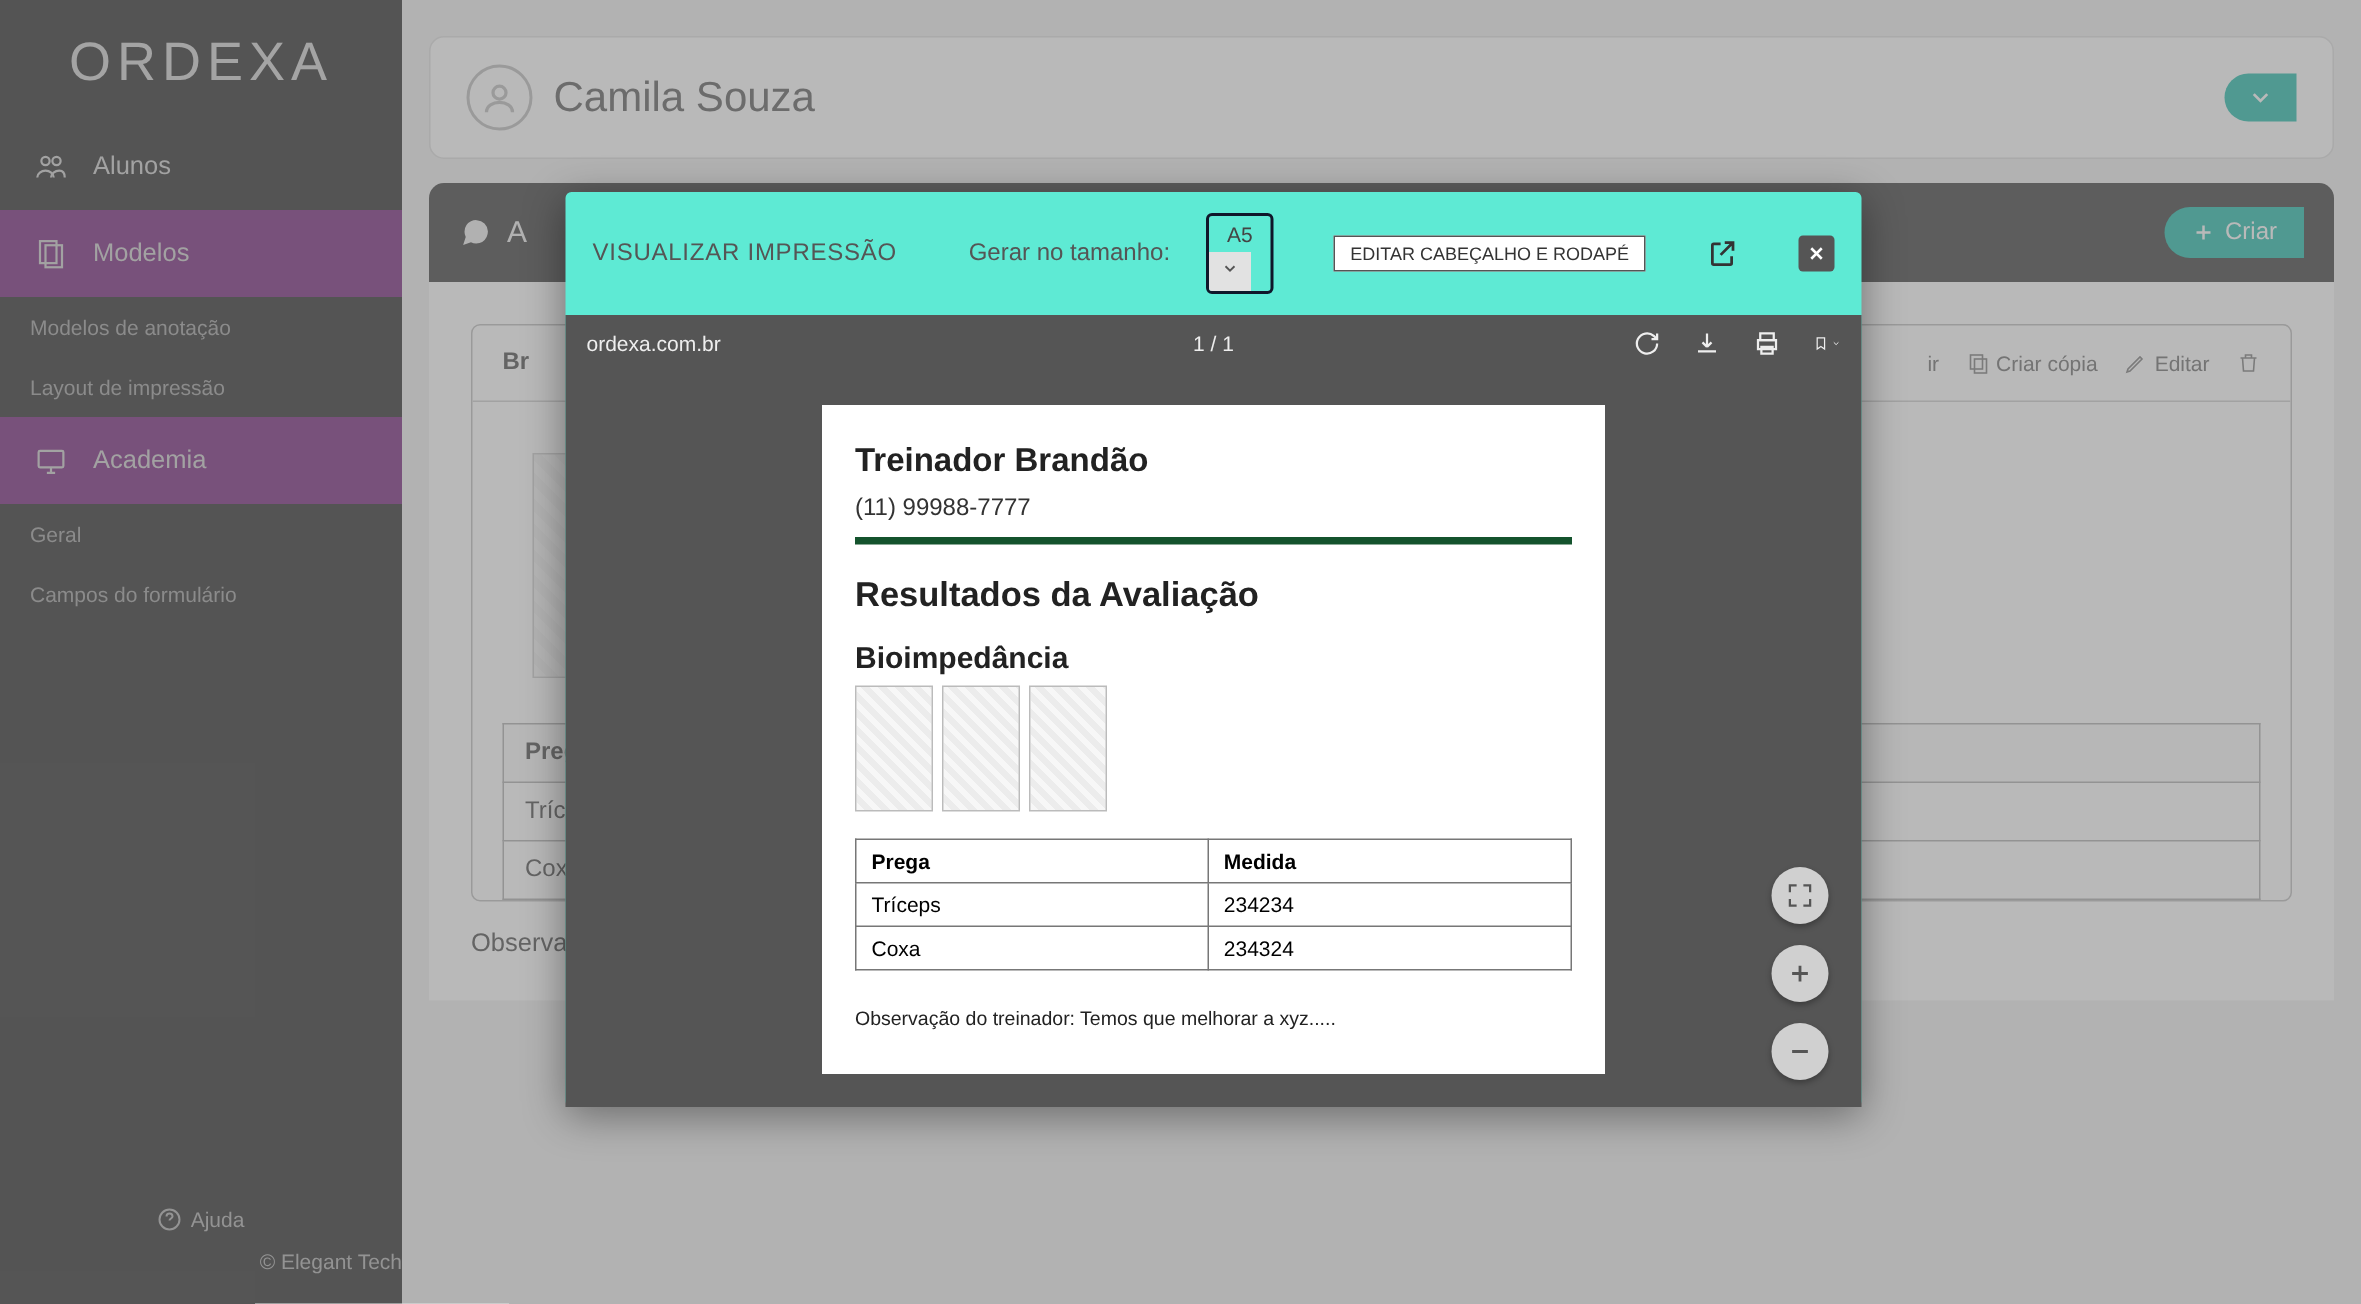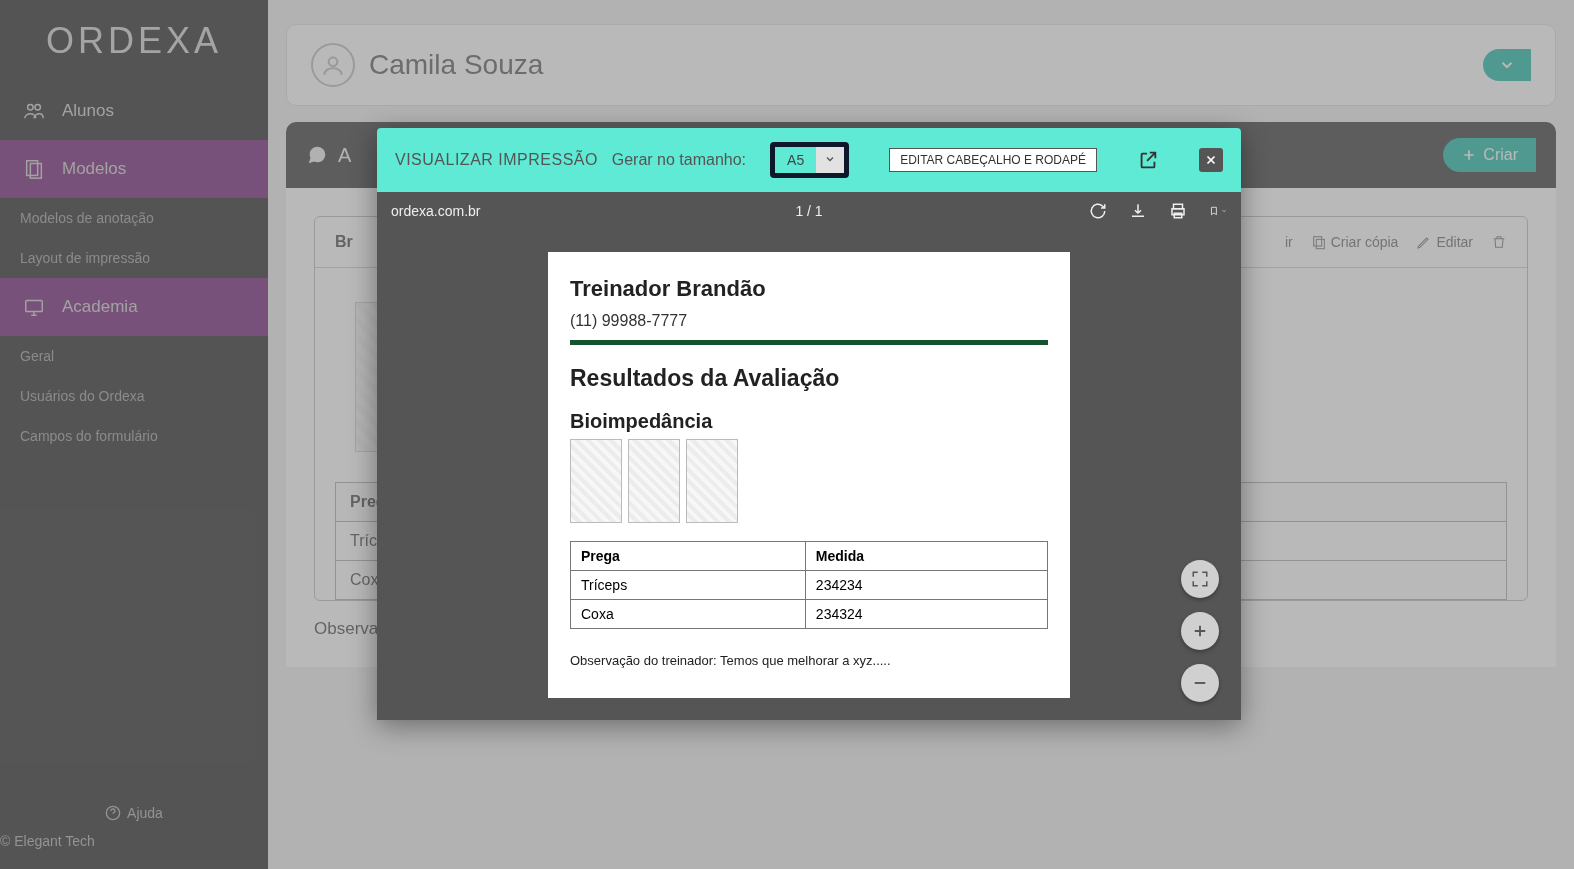--- a/index.html
+++ b/index.html
@@ -3,21 +3,21 @@
 <meta charset="utf-8">
 <style>
 * { box-sizing: border-box; margin: 0; padding: 0; }
 body { font-family: -apple-system, BlinkMacSystemFont, 'Segoe UI', sans-serif; background: #f0f0f0; width: 1574px; height: 869px; overflow: hidden; position: relative; }
 .sidebar { position: absolute; left: 0; top: 0; width: 268px; height: 100%; background: #202020; color: #aaa; display: flex; flex-direction: column; }
 .logo { font-size: 36px; font-weight: 300; letter-spacing: 4px; color: #d0d0d0; padding: 20px 0; text-align: center; }
 .nav-item { display: flex; align-items: center; padding: 18px 20px; color: #ccc; font-size: 17px; cursor: pointer; }
 .nav-item.active { background: #701a75; }
 .nav-item .icon { width: 28px; height: 22px; margin-right: 14px; display: inline-flex; align-items: center; justify-content: center; }
 .nav-sub { padding: 12px 20px; font-size: 14px; color: #999; cursor: pointer; }
-.sidebar-footer { margin-top: auto; padding: 14px 0 20px 0; text-align: left; color: #aaa; font-size: 14px; }
+.sidebar-footer { margin-top: auto; padding: 14px 0 20px 0; text-align: right; color: #aaa; font-size: 14px; }
 .sidebar-footer .help { display: flex; align-items: center; justify-content: center; gap: 6px; margin-bottom: 12px; cursor: pointer; }
 .main { position: absolute; left: 268px; top: 0; right: 0; bottom: 0; background: #efefef; }
 .header-card { margin: 24px 18px 16px 18px; background: #fff; border: 1px solid #ddd; border-radius: 10px; padding: 18px 24px; display: flex; align-items: center; }
 .avatar-ph { width: 44px; height: 44px; border: 2px solid #bbb; border-radius: 50%; margin-right: 14px; display: flex; align-items: center; justify-content: center; }
 .avatar-ph svg { width: 26px; height: 26px; fill: #bbb; }
 .student-name { font-size: 28px; color: #555; }
 .chevbtn { margin-left: auto; background: #17b8a6; color: #fff; width: 48px; height: 32px; border-radius: 20px 0 0 20px; display: flex; align-items: center; justify-content: center; cursor: pointer; }
 .tabbar { margin: 0 18px; background: #333; color: #eee; border-radius: 10px 10px 0 0; padding: 16px 20px; display: flex; align-items: center; }
 .tabbar .speech { margin-right: 10px; width: 22px; height: 22px; }
 .tabbar .label { font-size: 20px; color: #eee; }
@@ -34,21 +34,21 @@
 .meas-table th, .meas-table td { border: 1px solid #aaa; padding: 10px 14px; text-align: left; font-size: 16px; color: #444; }
 .meas-table th { background: #fafafa; font-weight: 600; }
 .obs-line { padding: 18px 0 0 0; font-size: 17px; color: #444; }
 
 
 .overlay { position: absolute; inset: 0; background: rgba(128,128,128,0.55); display: flex; align-items: flex-start; justify-content: center; }
 .modal { margin-top: 128px; width: 864px; background: #5eead4; border-radius: 4px; box-shadow: 0 6px 28px rgba(0,0,0,.4); position: relative; margin-left: 44px; }
 .modal-head { display: flex; align-items: center; padding: 14px 18px; color: #555; }
 .modal-head .title { font-size: 16px; letter-spacing: .5px; color: #555; }
 .size-group { margin-left: auto; display: flex; align-items: center; gap: 24px; }
-.sizebox { display: flex; align-items: center; border: 5px solid #0f172a; border-radius: 4px; overflow: hidden; }
+.sizebox { display: flex; align-items: flex-start; border: 2px solid #0f172a; border-radius: 4px; overflow: hidden; flex-direction: column; }
 .sizebox .val { padding: 4px 12px; font-size: 14px; color: #444; }
 .sizebox .dd { background: #e2e2e2; padding: 4px 8px; cursor: pointer; color: #555; }
 .edit-hr { border: 1px solid #555; color: #333; background: #fff; padding: 4px 10px; font-size: 12px; cursor: pointer; margin-left: 16px; }
 .popout { margin-left: 16px; width: 22px; height: 22px; cursor: pointer; color: #333; }
 .closebtn { margin-left: 16px; width: 24px; height: 24px; background: #555; color: #fff; display: flex; align-items: center; justify-content: center; border-radius: 3px; cursor: pointer; font-size: 15px; }
 .pdfwrap { background: #555; padding: 0; position: relative; }
 .pdfbar { display: flex; align-items: center; color: #eee; font-size: 14px; padding: 10px 14px; }
 .pdfbar .url { }
 .pdfbar .pages { position: absolute; left: 50%; transform: translateX(-50%); }
 .pdfbar .tools { margin-left: auto; display: flex; gap: 22px; align-items: center; }
@@ -101,21 +101,20 @@
   <div class="nav-item active">
     <span class="icon">
       <svg viewBox="0 0 24 24" width="26" height="22" fill="none" stroke="#ccc" stroke-width="1.6">
           <rect x="3" y="5" width="18" height="12" rx="1"></rect>
           <path d="M9 21h6M12 17v4"></path>
         </svg>
     </span>
     <span>Academia</span>
   </div>
   <div class="nav-sub">Geral</div>
-  <div class="nav-sub">Usuários do Ordexa</div>
   <div class="nav-sub">Campos do formulário</div>
 
   <div class="sidebar-footer">
     <div class="help">
       <svg width="16" height="16" viewBox="0 0 24 24" fill="none" stroke="#aaa" stroke-width="2">
           <circle cx="12" cy="12" r="10"></circle>
           <path d="M9 9a3 3 0 016 0c0 2-3 2-3 4M12 17h.01"></path>
         </svg>
       <span>Ajuda</span>
     </div>

